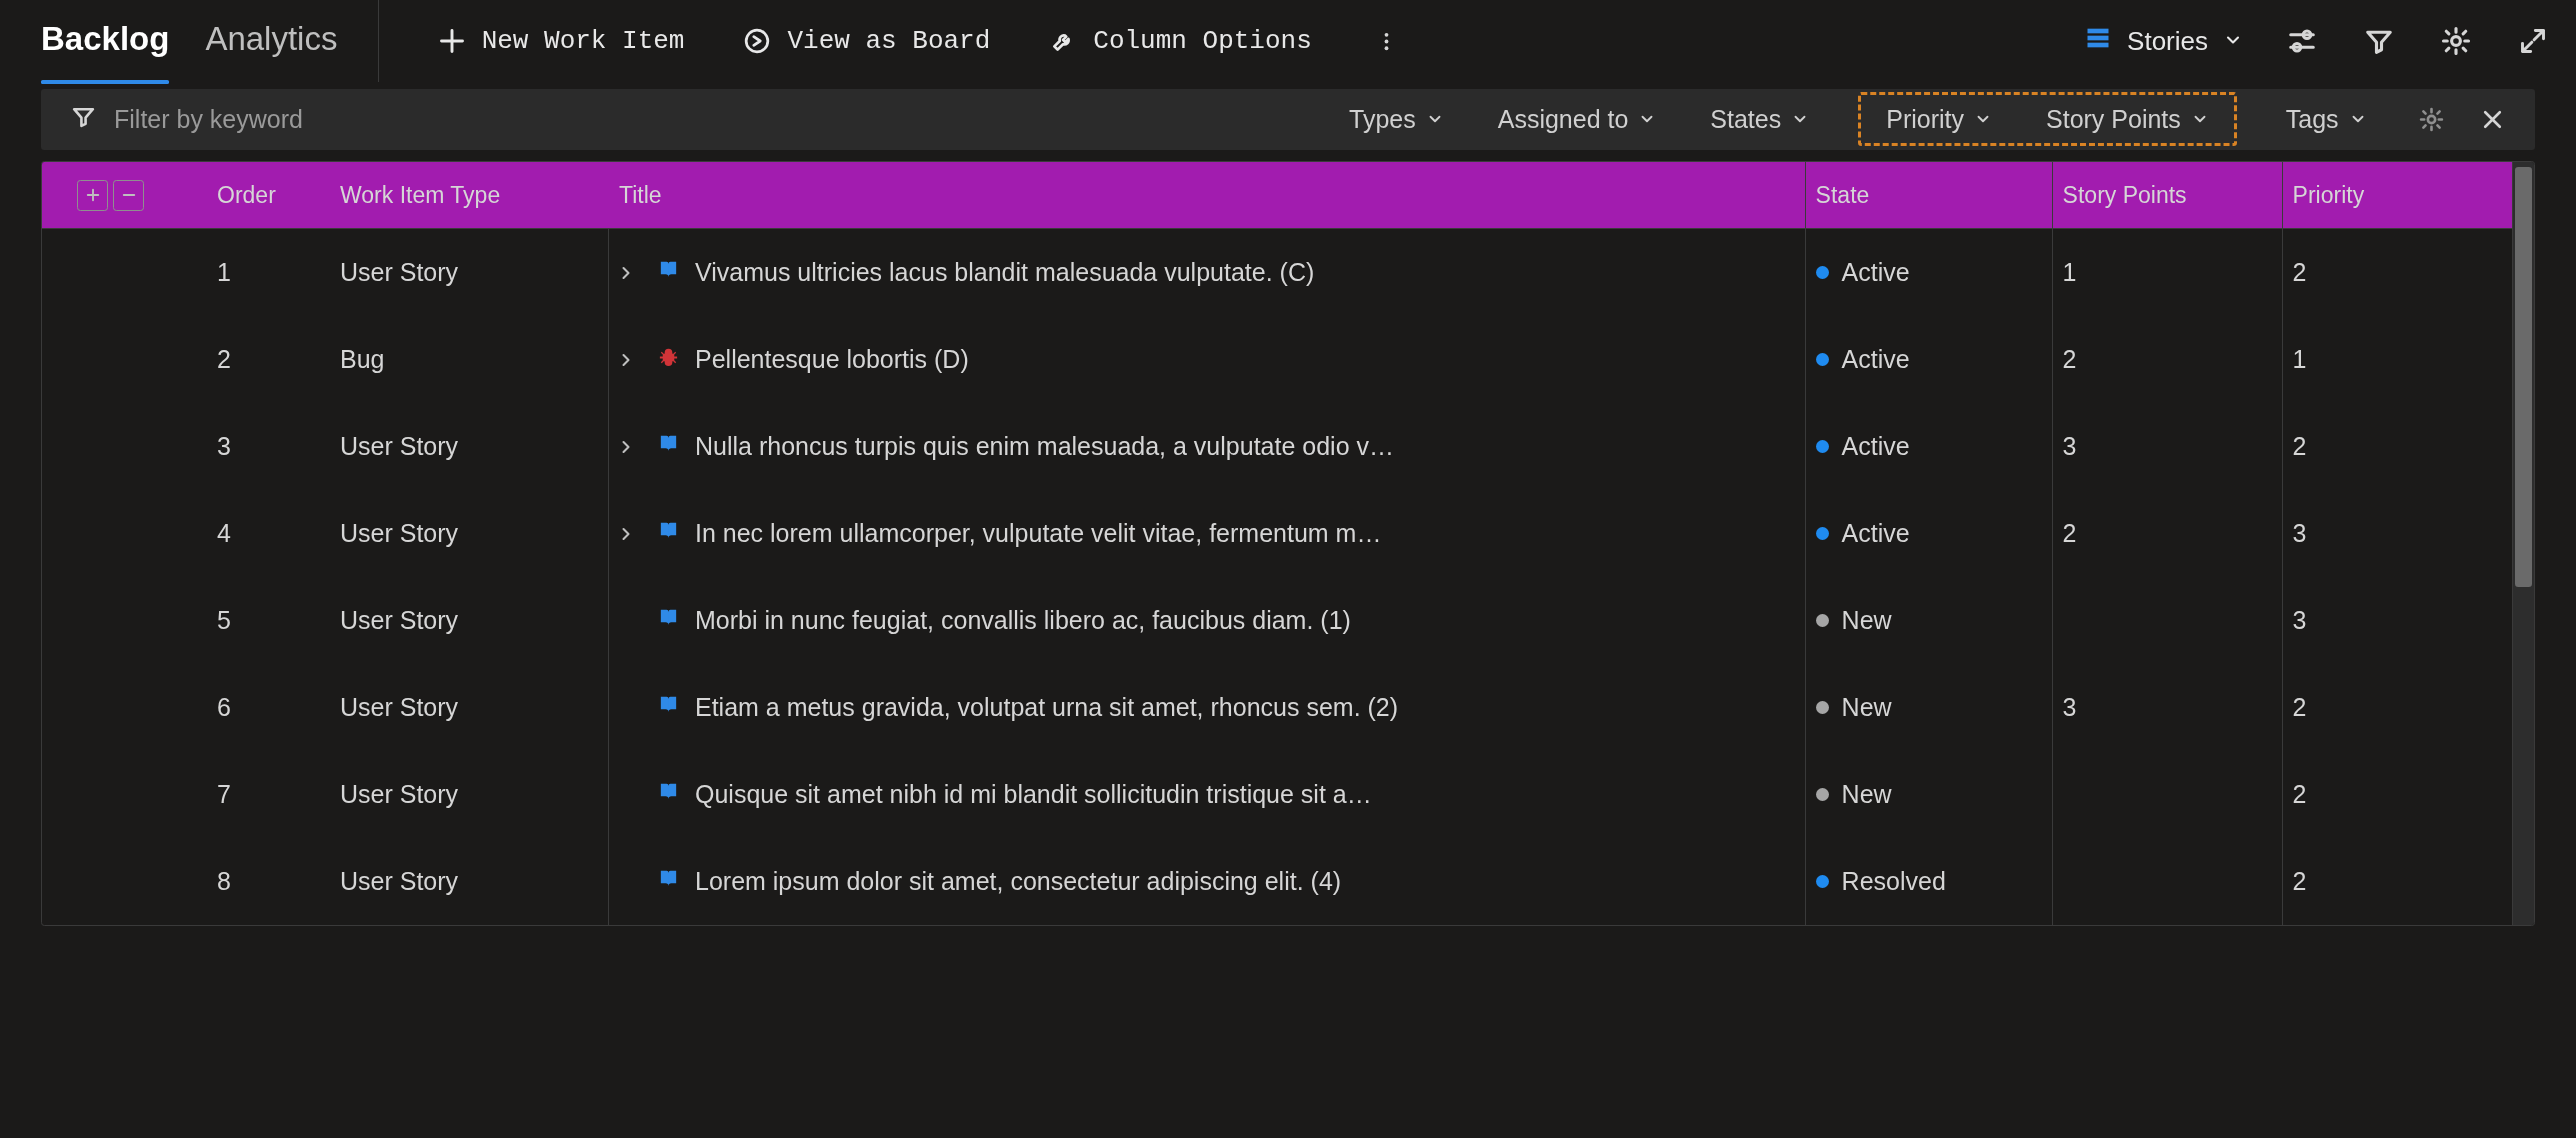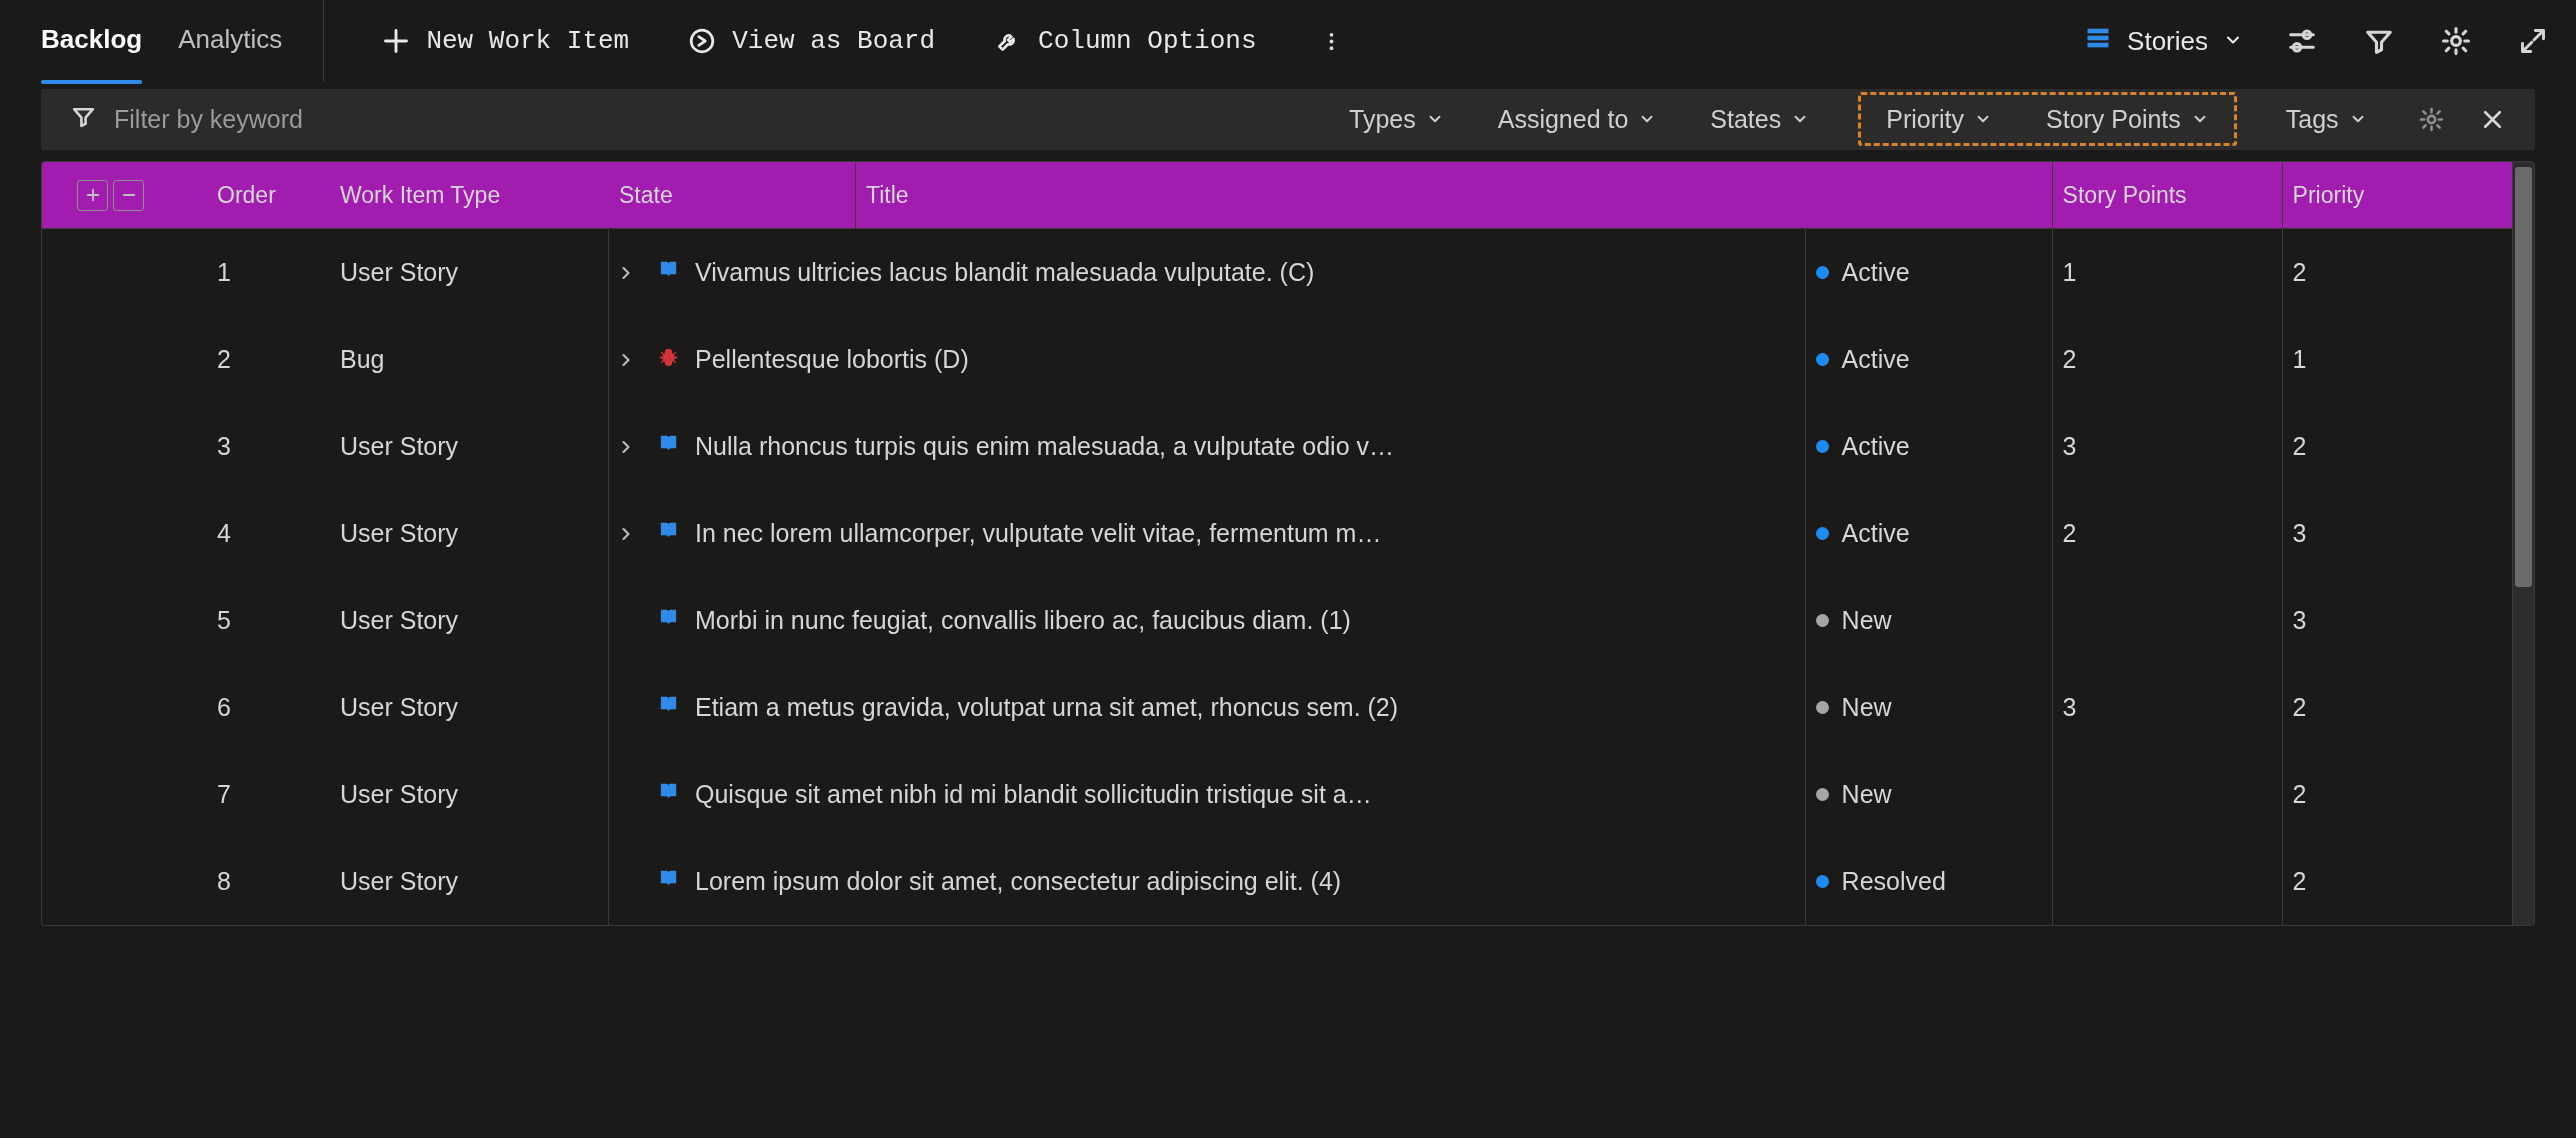--- a/index.html
+++ b/index.html
@@ -23,21 +23,21 @@
   }
   .tabs-group {
     display: flex;
     align-items: center;
     height: 100%;
     padding-right: 41px;
     border-right: 0.8px solid #3a3a3a;
     gap: 36px;
   }
   .tab {
-    font-size: 26px;
+    font-size: 33px;
     color: #bfbfbf;
     padding-bottom: 3.3px;
     cursor: pointer;
     height: 100%;
     display: flex;
     align-items: center;
     position: relative;
   }
   .tab.active {
     color: #ffffff;
@@ -391,25 +391,25 @@
           </div>
           <div class="sqbtn">
             <svg viewBox="0 0 24 24" width="18" height="18">
                 <path class="stroke" d="M5 12h14"></path>
               </svg>
           </div>
         </div>
       </div>
       <div class="col col-order">Order</div>
       <div class="col col-type">Work Item Type</div>
+      <div class="col col-title">
+          <span>Title</span>
+        </div>
       <div class="col col-state">
           <span>State</span>
-        </div>
-      <div class="col col-title">
-          <span>Title</span>
         </div>
       <div class="col col-points">
           <span>Story Points</span>
         </div>
       <div class="col col-priority">
           <span>Priority</span>
         </div>
     </div>
 
     <div class="grid-body" id="grid-body">

